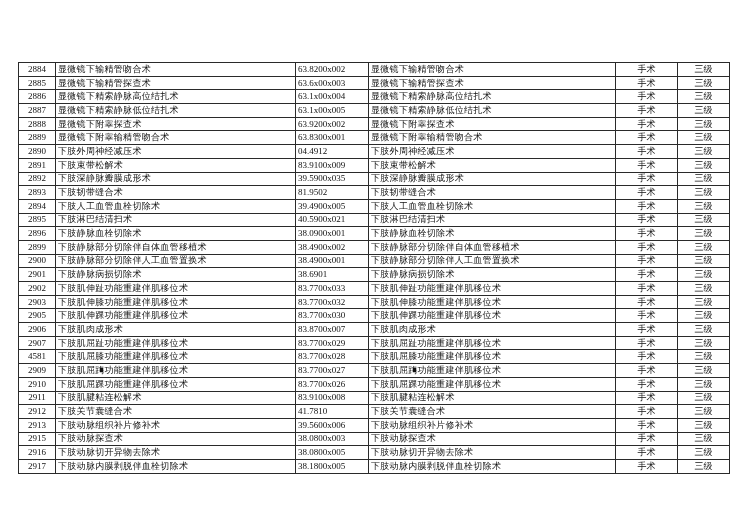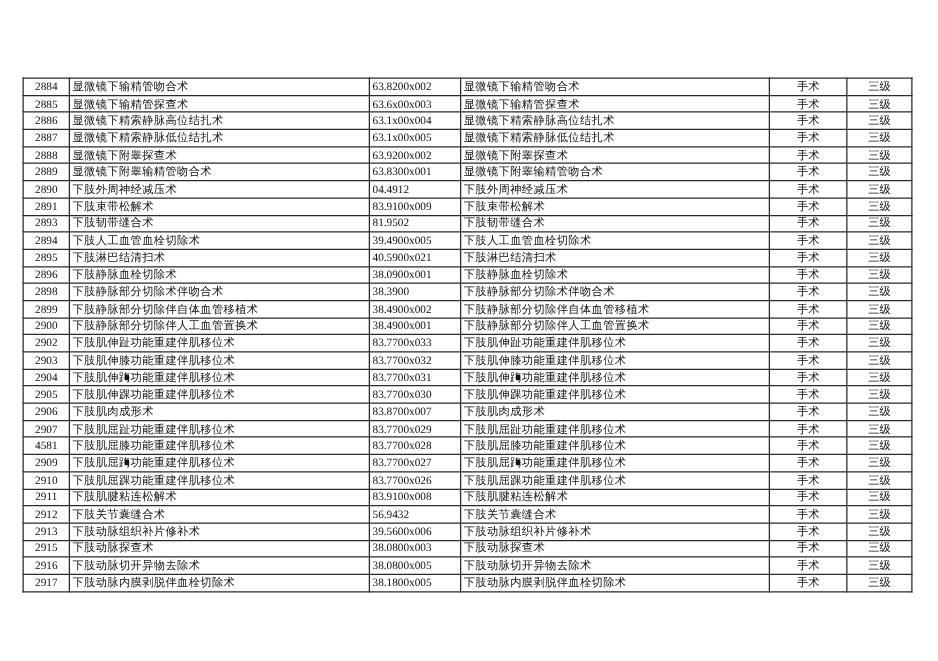--- a/index.html
+++ b/index.html
@@ -126,20 +126,28 @@
         </tr>
         <tr>
           <td class="col-no">2891</td>
           <td class="col-name">下肢束带松解术</td>
           <td class="col-code">83.9100x009</td>
           <td class="col-name">下肢束带松解术</td>
           <td class="col-cat">手术</td>
           <td class="col-level">三级</td>
         </tr>
         <tr>
+          <td class="col-no">2892</td>
+          <td class="col-name">下肢深静脉瓣膜成形术</td>
+          <td class="col-code">39.5900x035</td>
+          <td class="col-name">下肢深静脉瓣膜成形术</td>
+          <td class="col-cat">手术</td>
+          <td class="col-level">三级</td>
+        </tr>
+        <tr>
           <td class="col-no">2893</td>
           <td class="col-name">下肢韧带缝合术</td>
           <td class="col-code">81.9502</td>
           <td class="col-name">下肢韧带缝合术</td>
           <td class="col-cat">手术</td>
           <td class="col-level">三级</td>
         </tr>
         <tr>
           <td class="col-no">2894</td>
           <td class="col-name">下肢人工血管血栓切除术</td>
@@ -158,68 +166,60 @@
         </tr>
         <tr>
           <td class="col-no">2896</td>
           <td class="col-name">下肢静脉血栓切除术</td>
           <td class="col-code">38.0900x001</td>
           <td class="col-name">下肢静脉血栓切除术</td>
           <td class="col-cat">手术</td>
           <td class="col-level">三级</td>
         </tr>
         <tr>
-          <td class="col-no">2898</td>
-          <td class="col-name">下肢静脉部分切除术伴吻合术</td>
-          <td class="col-code">38.3900</td>
-          <td class="col-name">下肢静脉部分切除术伴吻合术</td>
-          <td class="col-cat">手术</td>
-          <td class="col-level">三级</td>
-        </tr>
-        <tr>
           <td class="col-no">2899</td>
           <td class="col-name">下肢静脉部分切除伴自体血管移植术</td>
           <td class="col-code">38.4900x002</td>
           <td class="col-name">下肢静脉部分切除伴自体血管移植术</td>
           <td class="col-cat">手术</td>
           <td class="col-level">三级</td>
         </tr>
         <tr>
           <td class="col-no">2900</td>
           <td class="col-name">下肢静脉部分切除伴人工血管置换术</td>
           <td class="col-code">38.4900x001</td>
           <td class="col-name">下肢静脉部分切除伴人工血管置换术</td>
           <td class="col-cat">手术</td>
           <td class="col-level">三级</td>
         </tr>
         <tr>
+          <td class="col-no">2901</td>
+          <td class="col-name">下肢静脉病损切除术</td>
+          <td class="col-code">38.6901</td>
+          <td class="col-name">下肢静脉病损切除术</td>
+          <td class="col-cat">手术</td>
+          <td class="col-level">三级</td>
+        </tr>
+        <tr>
           <td class="col-no">2902</td>
           <td class="col-name">下肢肌伸趾功能重建伴肌移位术</td>
           <td class="col-code">83.7700x033</td>
           <td class="col-name">下肢肌伸趾功能重建伴肌移位术</td>
           <td class="col-cat">手术</td>
           <td class="col-level">三级</td>
         </tr>
         <tr>
           <td class="col-no">2903</td>
           <td class="col-name">下肢肌伸膝功能重建伴肌移位术</td>
           <td class="col-code">83.7700x032</td>
           <td class="col-name">下肢肌伸膝功能重建伴肌移位术</td>
           <td class="col-cat">手术</td>
           <td class="col-level">三级</td>
         </tr>
         <tr>
-          <td class="col-no">2904</td>
-          <td class="col-name">下肢肌伸踇功能重建伴肌移位术</td>
-          <td class="col-code">83.7700x031</td>
-          <td class="col-name">下肢肌伸踇功能重建伴肌移位术</td>
-          <td class="col-cat">手术</td>
-          <td class="col-level">三级</td>
-        </tr>
-        <tr>
           <td class="col-no">2905</td>
           <td class="col-name">下肢肌伸踝功能重建伴肌移位术</td>
           <td class="col-code">83.7700x030</td>
           <td class="col-name">下肢肌伸踝功能重建伴肌移位术</td>
           <td class="col-cat">手术</td>
           <td class="col-level">三级</td>
         </tr>
         <tr>
           <td class="col-no">2906</td>
           <td class="col-name">下肢肌肉成形术</td>
@@ -264,21 +264,21 @@
           <td class="col-no">2911</td>
           <td class="col-name">下肢肌腱粘连松解术</td>
           <td class="col-code">83.9100x008</td>
           <td class="col-name">下肢肌腱粘连松解术</td>
           <td class="col-cat">手术</td>
           <td class="col-level">三级</td>
         </tr>
         <tr>
           <td class="col-no">2912</td>
           <td class="col-name">下肢关节囊缝合术</td>
-          <td class="col-code">56.9432</td>
+          <td class="col-code">41.7810</td>
           <td class="col-name">下肢关节囊缝合术</td>
           <td class="col-cat">手术</td>
           <td class="col-level">三级</td>
         </tr>
         <tr>
           <td class="col-no">2913</td>
           <td class="col-name">下肢动脉组织补片修补术</td>
           <td class="col-code">39.5600x006</td>
           <td class="col-name">下肢动脉组织补片修补术</td>
           <td class="col-cat">手术</td>

